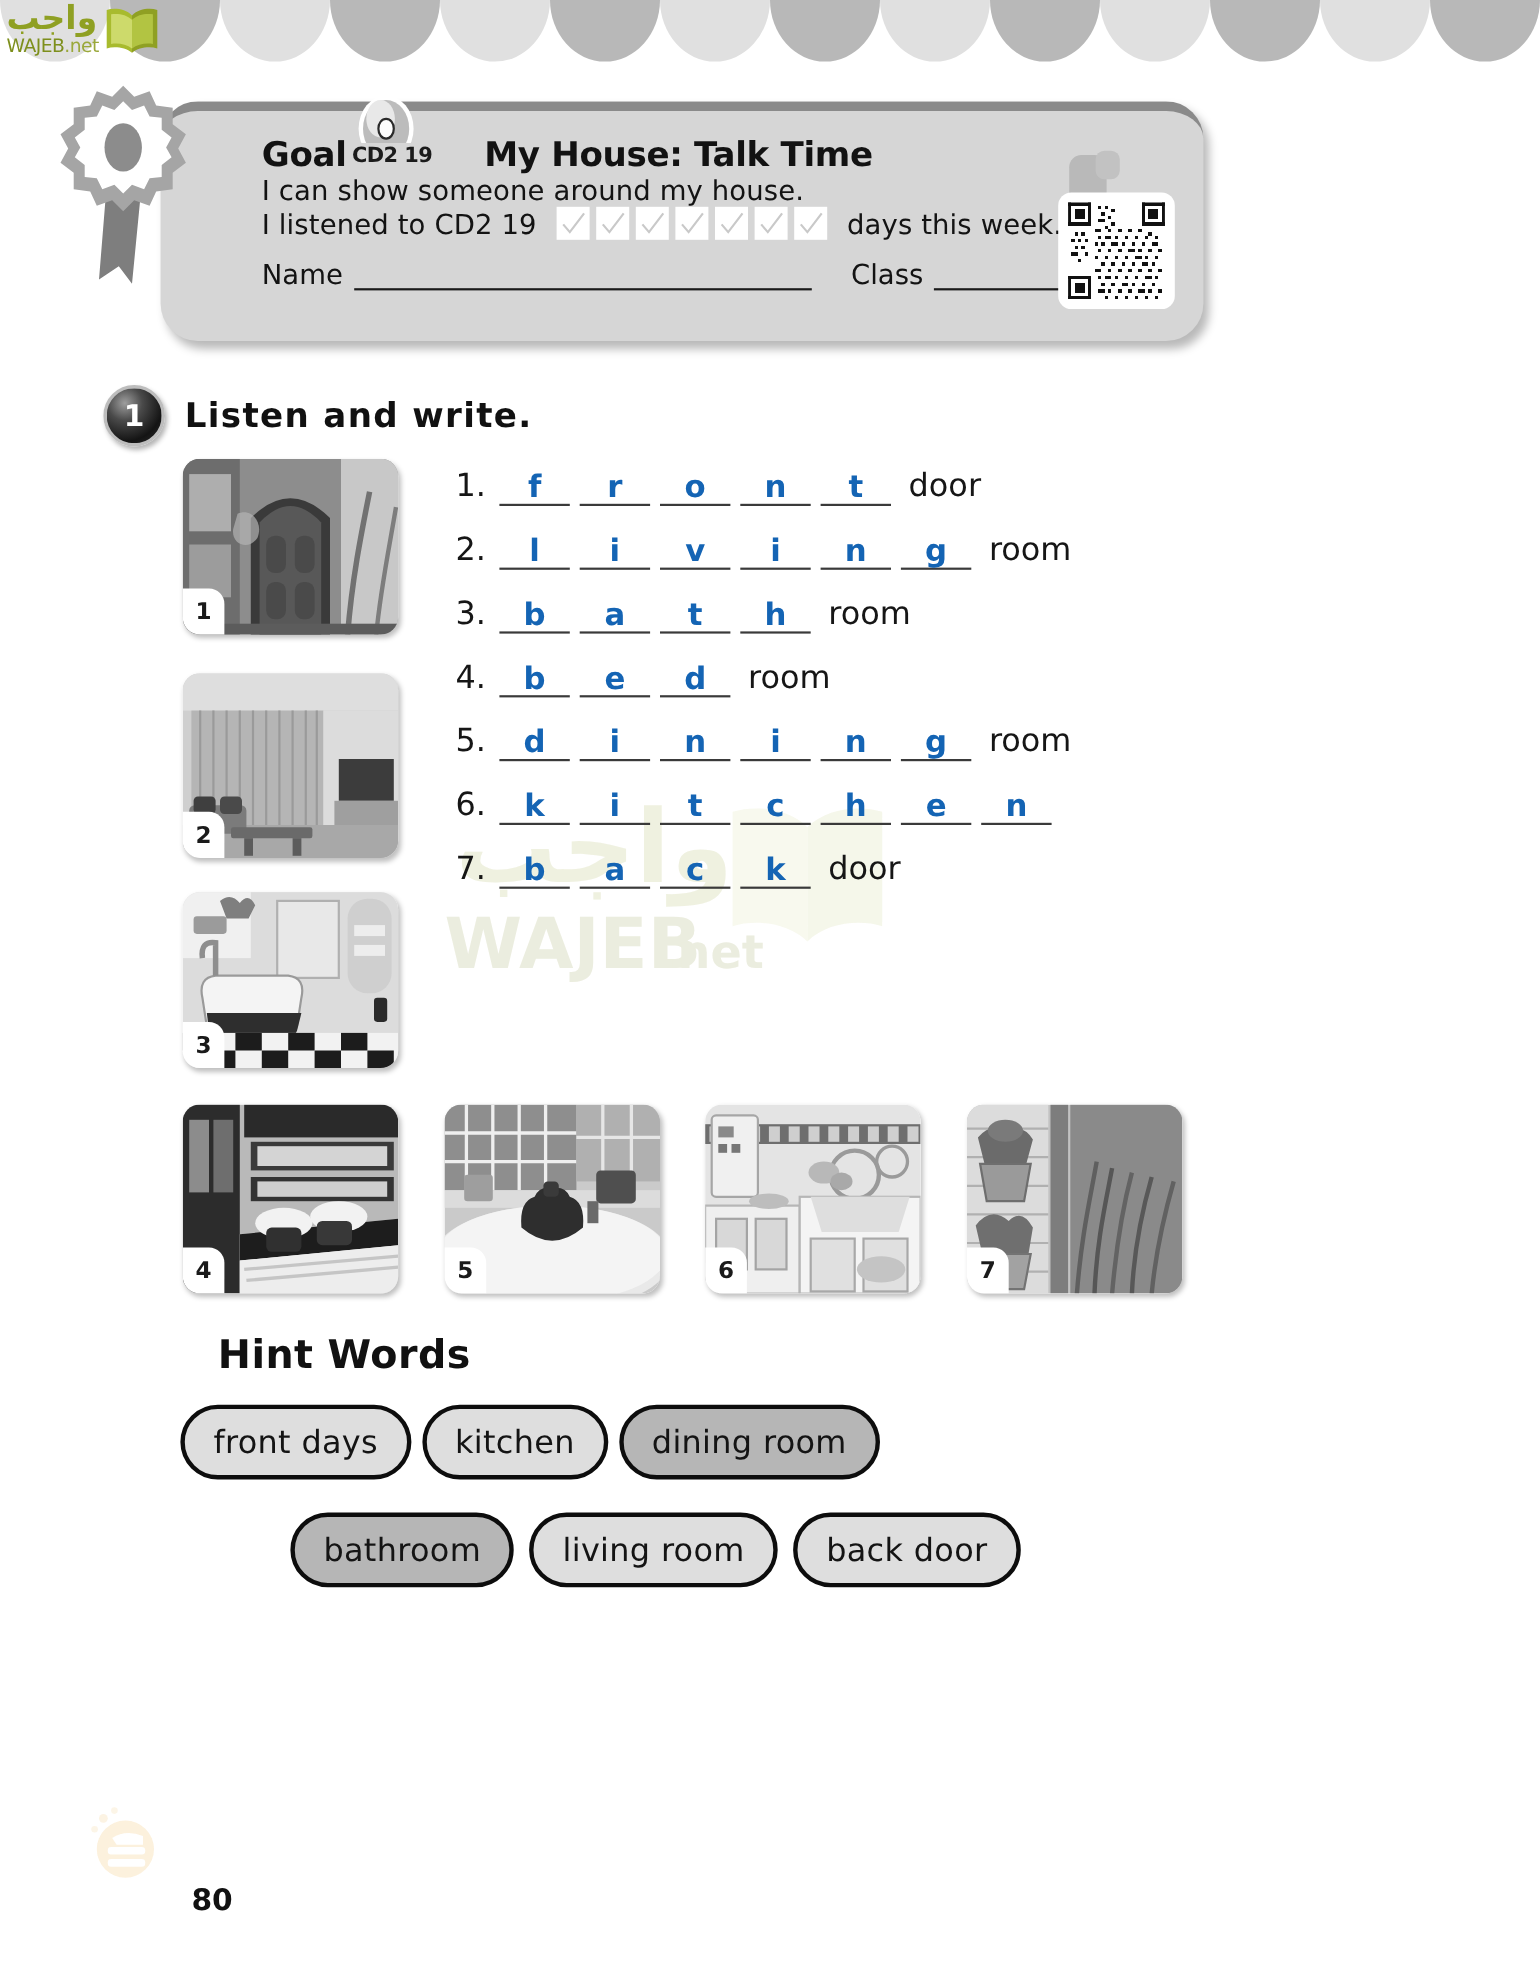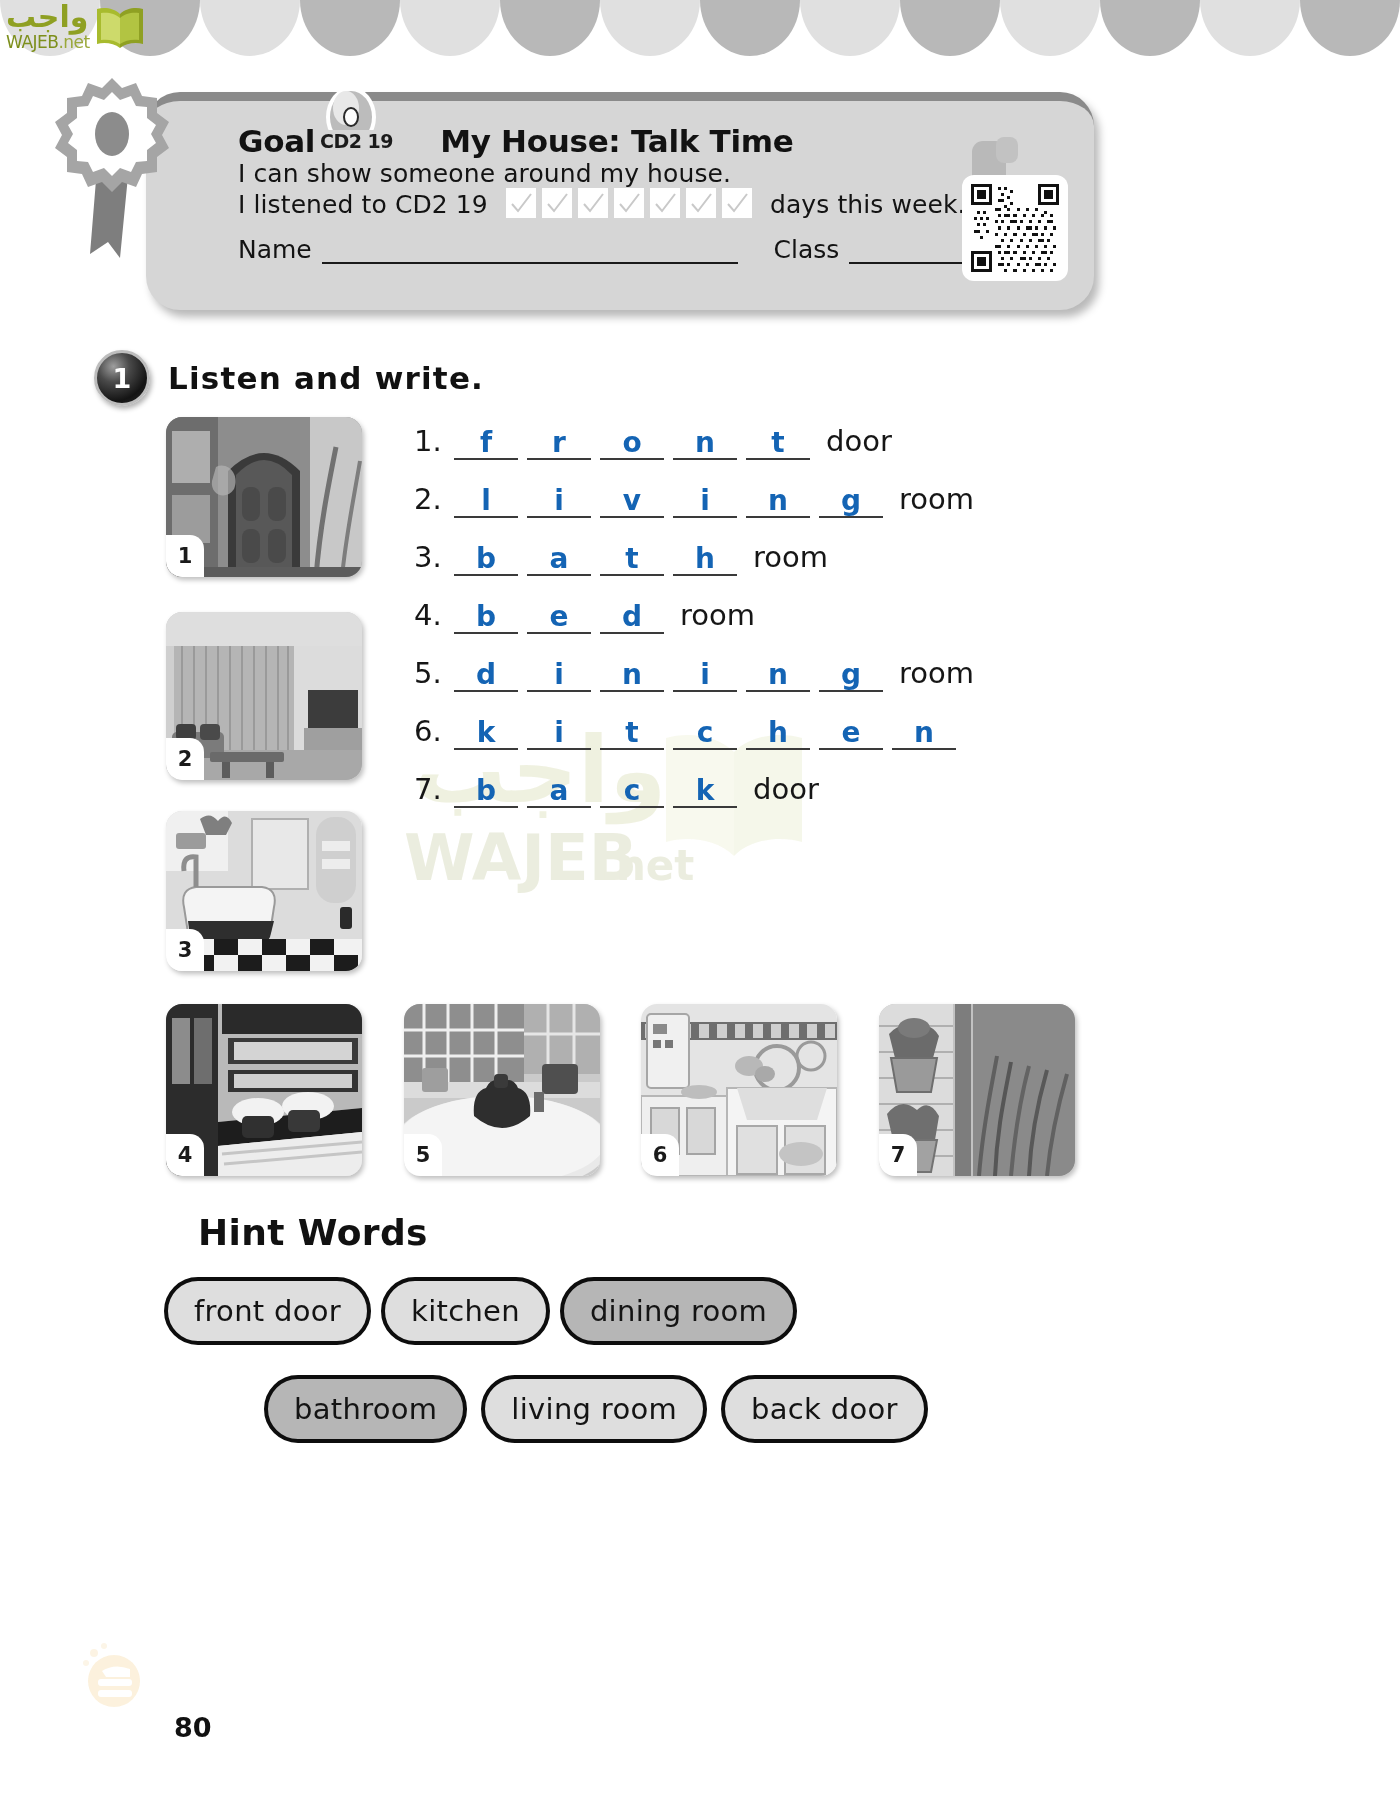--- a/index.html
+++ b/index.html
@@ -800,21 +800,21 @@
       <span class="bl" style="width:64px">k</span>
     </span>
     <span class="suffix">door</span>
   </div>
 
 </div>
 
 <div class="hint-title">Hint Words</div>
 
 <div class="pill-row pill-row-1">
-  <div class="pill shade-light">front door</div>
+  <div class="pill shade-light">front days</div>
   <div class="pill shade-light">kitchen</div>
   <div class="pill shade-dark">dining room</div>
 </div>
 
 <div class="pill-row pill-row-2">
   <div class="pill shade-dark">bathroom</div>
   <div class="pill shade-light">living room</div>
   <div class="pill shade-light">back door</div>
 </div>
 

